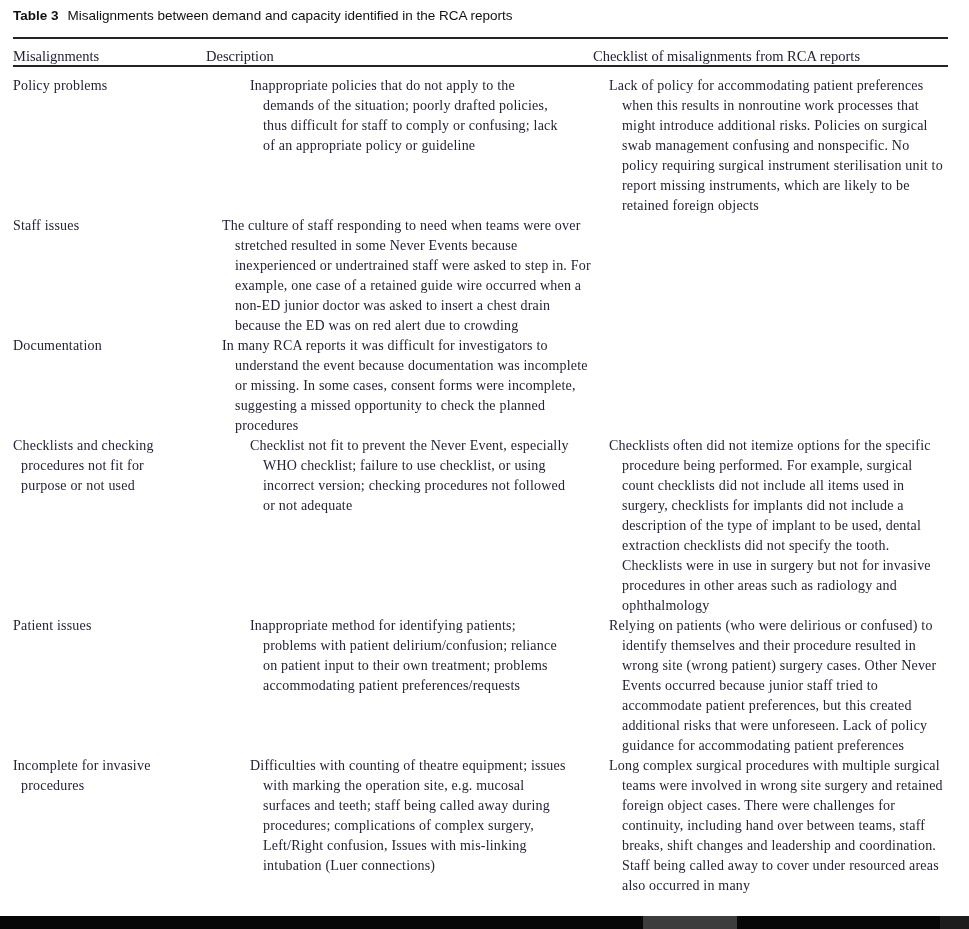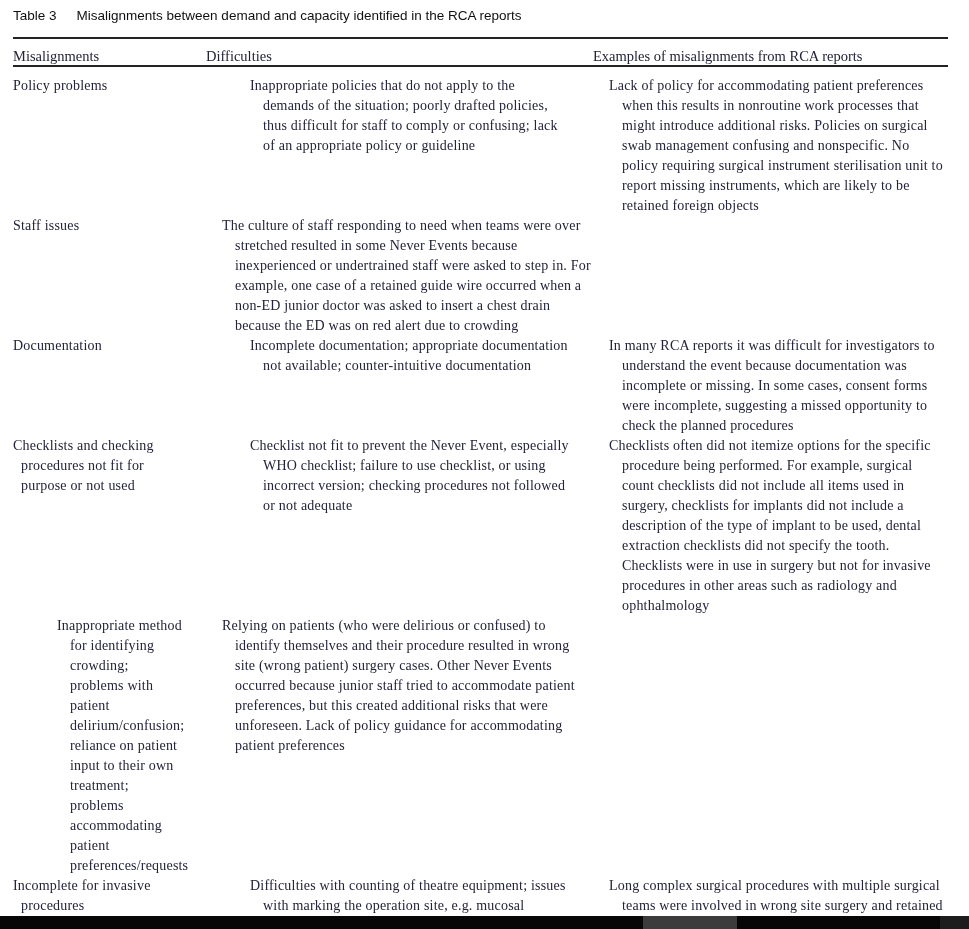--- a/index.html
+++ b/index.html
@@ -8,21 +8,21 @@
     background:var(--page_bg, #ffffff);
     overflow:hidden;
     font-family:"Liberation Serif", "DejaVu Serif", serif;
     color:var(--text, #232339);
   }
   .caption {
     position:absolute; left:13px; top:7px; width:935px;
     font-family:"Liberation Sans", "DejaVu Sans", sans-serif;
     font-size:13.5px; line-height:18px; color:var(--caption_text, #101014);
   }
-  .caption .lbl { font-weight:400; margin-right:20px; }
+  .caption .lbl { font-weight:700; margin-right:9px; }
   .rule {
     position:absolute; left:13px; width:935px; height:2px;
     background:var(--rule, #232323);
   }
   #rule-top  { top:37px; }
   #rule-head { top:65px; }
   .header-row {
     position:absolute; left:13px; top:46px; width:935px;
     display:grid; grid-template-columns:193px 387px 1fr;
     font-size:14.5px; line-height:20px;font-family:Liberation Serif, serif;
@@ -55,52 +55,52 @@
 <div class="page">
 
   <div class="caption">
     <span class="lbl">Table 3</span><span>Misalignments between demand and capacity identified in the RCA reports</span>
   </div>
 
   <div class="rule" id="rule-top"></div>
 
   <div class="header-row">
     <div class="hcell">Misalignments</div>
-    <div class="hcell">Difficulties</div>
-    <div class="hcell">Examples of misalignments from RCA reports</div>
+    <div class="hcell">Description</div>
+    <div class="hcell">Checklist of misalignments from RCA reports</div>
   </div>
 
   <div class="rule" id="rule-head"></div>
 
   <div class="tbody">
     <div class="row">
       <div class="cell c1">Policy problems</div>
       <div class="cell c2">Inappropriate policies that do not apply to the demands of the situation; poorly drafted policies, thus difficult for staff to comply or confusing; lack of an appropriate policy or guideline</div>
       <div class="cell c3">Lack of policy for accommodating patient preferences when this results in nonroutine work processes that might introduce additional risks. Policies on surgical swab management confusing and nonspecific. No policy requiring surgical instrument sterilisation unit to report missing instruments, which are likely to be retained foreign objects</div>
     </div>
 
     <div class="row">
       <div class="cell c1">Staff issues</div>
       <div class="cell c3">The culture of staff responding to need when teams were over stretched resulted in some Never Events because inexperienced or undertrained staff were asked to step in. For example, one case of a retained guide wire occurred when a non-ED junior doctor was asked to insert a chest drain because the ED was on red alert due to crowding</div>
     </div>
 
     <div class="row">
       <div class="cell c1">Documentation</div>
-      <div class="cell c2">Incomplete documentation; appropriate documentation not available; counter-intuitive documentation</div>
       <div class="cell c3">In many RCA reports it was difficult for investigators to understand the event because documentation was incomplete or missing. In some cases, consent forms were incomplete, suggesting a missed opportunity to check the planned procedures</div>
     </div>
 
     <div class="row">
       <div class="cell c1">Checklists and checking procedures not fit for purpose or not used</div>
       <div class="cell c2">Checklist not fit to prevent the Never Event, especially WHO checklist; failure to use checklist, or using incorrect version; checking procedures not followed or not adequate</div>
       <div class="cell c3">Checklists often did not itemize options for the specific procedure being performed. For example, surgical count checklists did not include all items used in surgery, checklists for implants did not include a description of the type of implant to be used, dental extraction checklists did not specify the tooth. Checklists were in use in surgery but not for invasive procedures in other areas such as radiology and ophthalmology</div>
     </div>
 
     <div class="row">
-      <div class="cell c2">Inappropriate method for identifying crowding; problems with patient delirium/confusion; reliance on patient input to their own treatment; problems accommodating patient preferences/requests</div>
+      <div class="cell c1">Patient issues</div>
+      <div class="cell c2">Inappropriate method for identifying patients; problems with patient delirium/confusion; reliance on patient input to their own treatment; problems accommodating patient preferences/requests</div>
       <div class="cell c3">Relying on patients (who were delirious or confused) to identify themselves and their procedure resulted in wrong site (wrong patient) surgery cases. Other Never Events occurred because junior staff tried to accommodate patient preferences, but this created additional risks that were unforeseen. Lack of policy guidance for accommodating patient preferences</div>
     </div>
 
     <div class="row">
       <div class="cell c1">Incomplete for invasive procedures</div>
       <div class="cell c2">Difficulties with counting of theatre equipment; issues with marking the operation site, e.g. mucosal surfaces and teeth; staff being called away during procedures; complications of complex surgery, Left/Right confusion, Issues with mis-linking intubation (Luer connections)</div>
       <div class="cell c3">Long complex surgical procedures with multiple surgical teams were involved in wrong site surgery and retained foreign object cases. There were challenges for continuity, including hand over between teams, staff breaks, shift changes and leadership and coordination. Staff being called away to cover under resourced areas also occurred in many</div>
     </div>
   </div>
 

